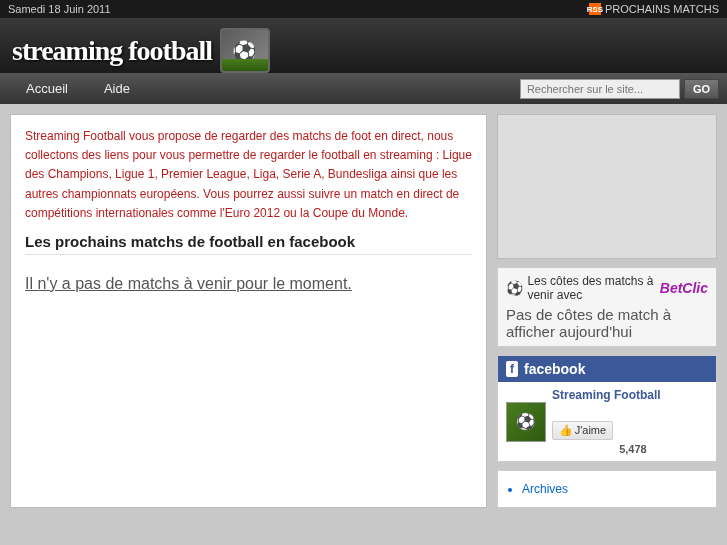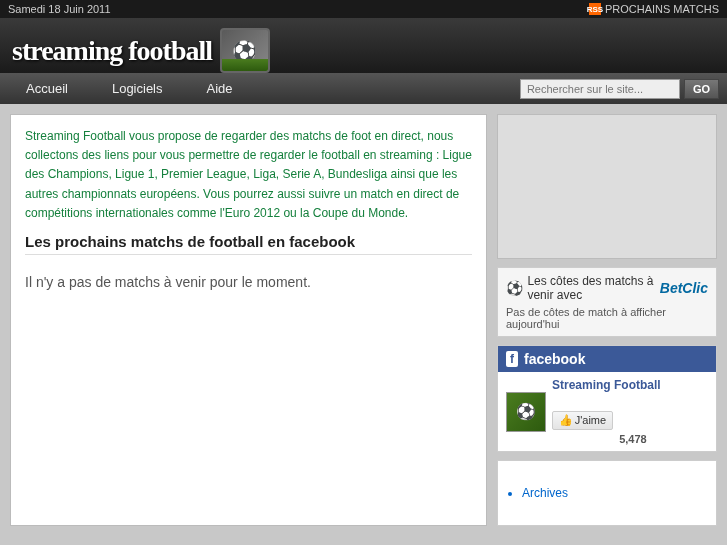--- a/index.html
+++ b/index.html
@@ -74,21 +74,21 @@
       position: absolute;
       bottom: 0; left: 0; right: 0;
     }
 
     
     #nav {
       background: linear-gradient(to bottom, #555, #333);
       display: flex;
       align-items: center;
       padding: 0 8px;
-      gap: 8px;
+      gap: 0;
     }
     .nav-item {
       color: #eee;
       font-size: 13px;
       padding: 8px 18px;
       cursor: pointer;
       text-decoration: none;
       display: inline-block;
     }
     .nav-search {
@@ -129,35 +129,36 @@
     #content {
       flex: 1;
       background: #fff;
       padding: 12px 14px;
       border: 1px solid #bbb;
       min-height: 380px;
     }
     #content p {
       font-size: 12px;
       line-height: 1.6;
-      color: #15803d;
+      color: #b91c1c;
       margin-bottom: 10px;
     }
     #content h2 {
       font-size: 15px;
       font-weight: bold;
       color: #222;
       margin: 10px 0 8px 0;
       border-bottom: 1px solid #ddd;
       padding-bottom: 4px;
     }
     #content .no-matches {
-      font-size: 14px;
+      font-size: 16px;
       color: #555;
       margin-top: 16px;
+      text-decoration: underline;
     }
 
     
     #sidebar {
       width: 220px;
       display: flex;
       flex-direction: column;
       gap: 8px;
     }
 
@@ -183,27 +184,27 @@
       display: flex;
       align-items: center;
       gap: 4px;
       font-size: 12px;
       margin-bottom: 4px;
     }
     #betclic-header .ball-icon {
       font-size: 14px;
     }
     #betclic-brand {
-      color: #0369a1;
+      color: #a21caf;
       font-weight: bold;
       font-style: italic;
       font-size: 14px;
     }
     #betclic-text {
-      font-size: 11px;
+      font-size: 15px;
       color: #555;
     }
 
     
     #facebook-box {
       border: 1px solid #ccc;
       overflow: hidden;
     }
     #facebook-header {
       background: #3b5998;
@@ -284,21 +285,21 @@
     #categories-header {
       background: #444;
       color: #fff;
       font-size: 12px;
       font-weight: bold;
       padding: 5px 8px;
       letter-spacing: 1px;
       text-transform: uppercase;
     }
     #categories-content {
-      padding: 23px 8px;
+      padding: 9px 8px;
     }
     #categories-content ul {
       list-style: disc;
       padding-left: 16px;
     }
     #categories-content li {
       font-size: 12px;
       color: #0066cc;
       cursor: pointer;
       padding: 2px 0;
@@ -319,21 +320,20 @@
   <div id="logo-area">
     <span id="logo-text">streaming football</span>
     <div id="logo-icon">
       <div id="grass-strip"></div>
     </div>
   </div>
 </div>
 
 <div id="nav">
   <a class="nav-item">Accueil</a>
-  <a class="nav-item">Logiciels</a>
   <a class="nav-item">Aide</a>
   <div class="nav-search">
     <input type="text" placeholder="Rechercher sur le site..." style="">
     <button>GO</button>
   </div>
 </div>
 
 <div id="main">
 
   <div id="content">

